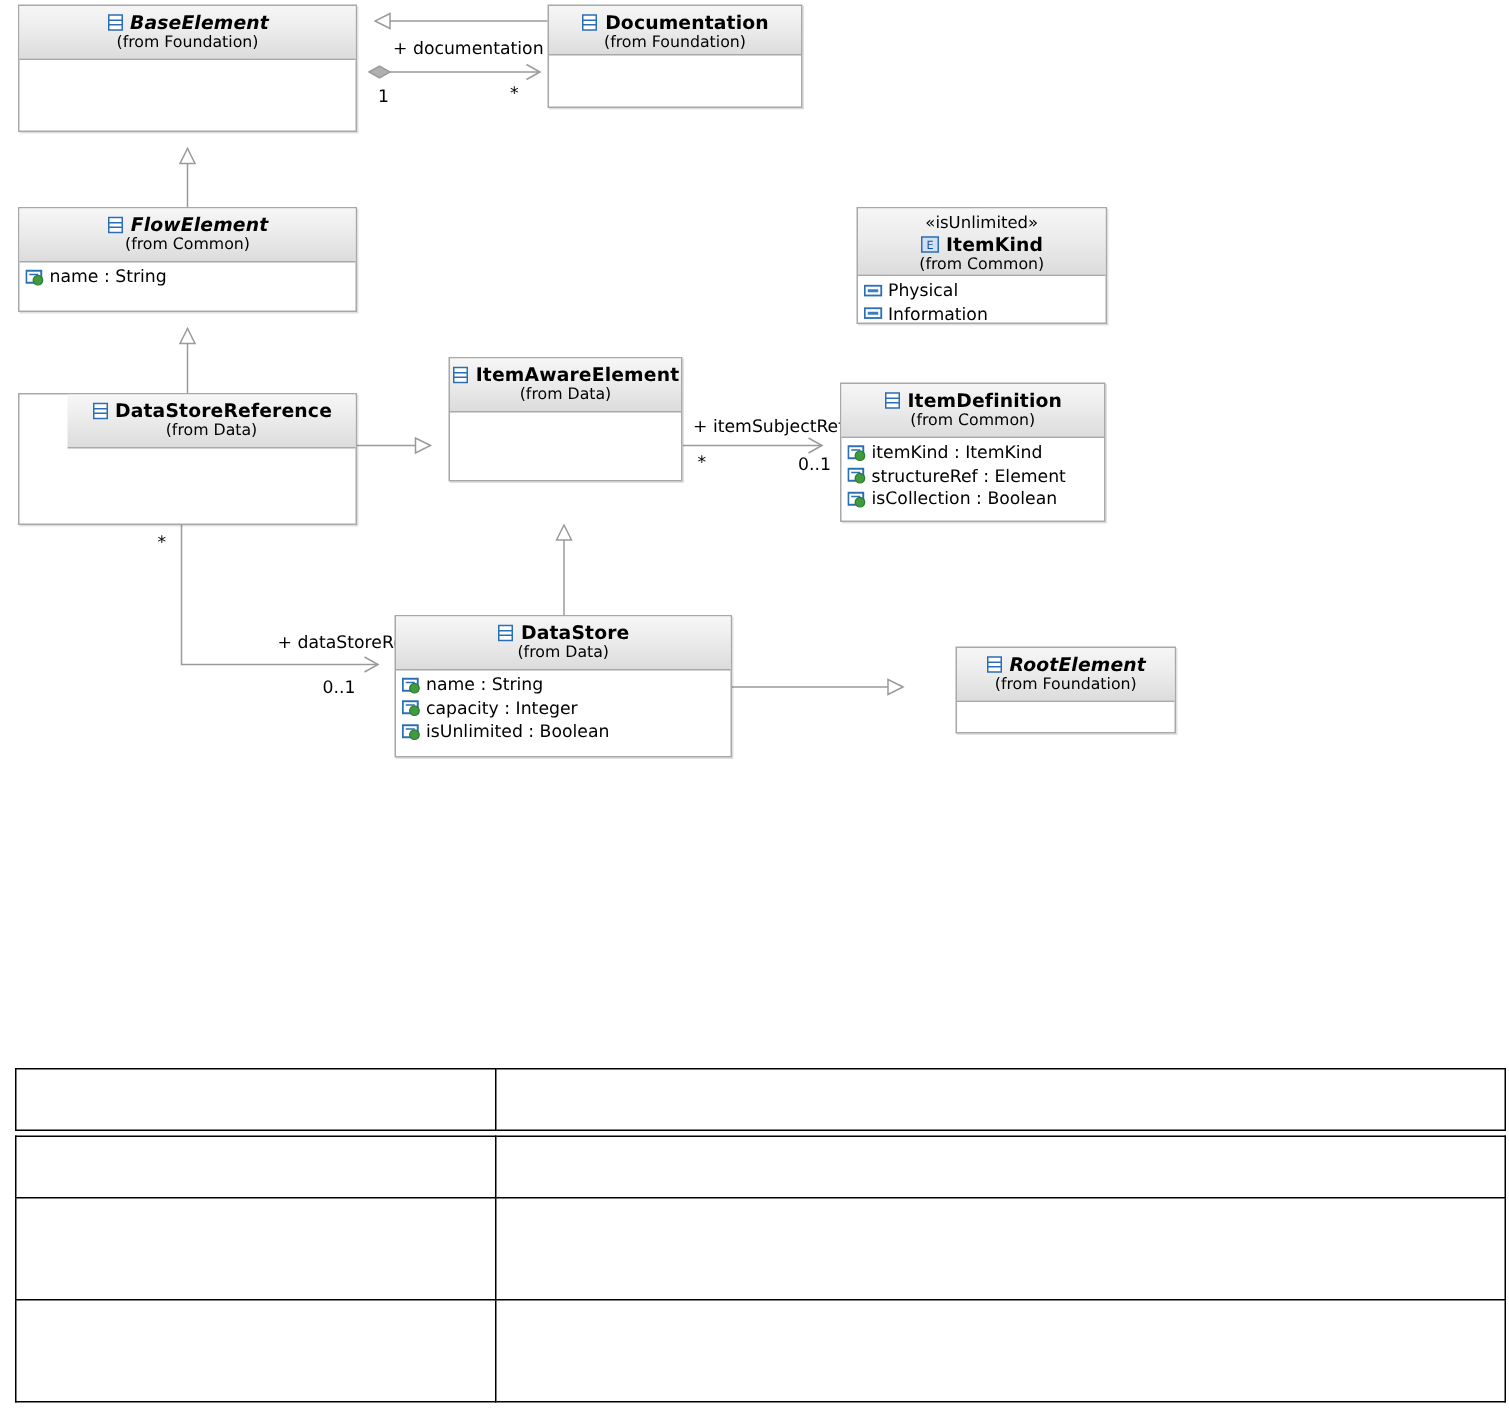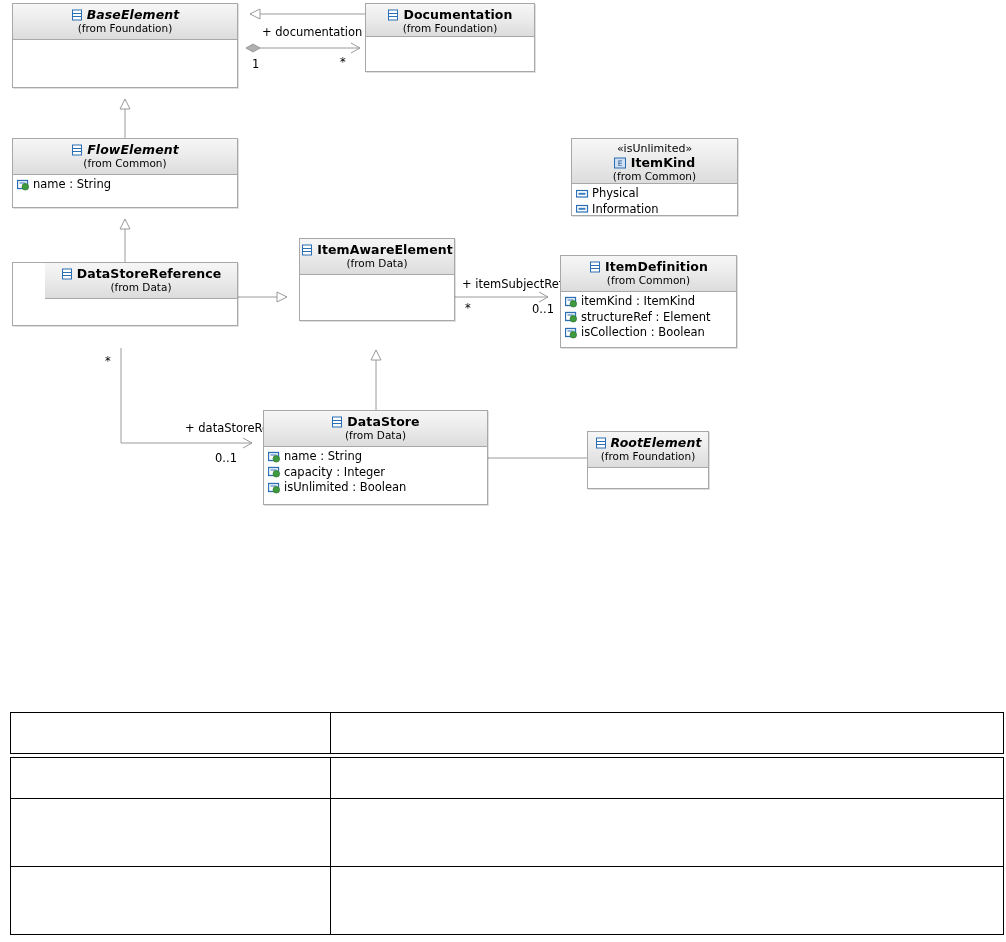--- a/index.html
+++ b/index.html
@@ -212,21 +212,21 @@
           <svg width="13" height="12" viewBox="0 0 13 12">
             <rect x="0.5" y="2.5" width="11" height="6.5" fill="#ffffff" stroke="#2a6fb5" stroke-width="1.2"></rect>
             <line x1="2.5" y1="5.8" x2="9.5" y2="5.8" stroke="#3a7fc1" stroke-width="2"></line>
           </svg>
         </span>
         <span>Information</span>
       </div>
     </div>
   </div>
 
-  <div class="uml-class" style="left:12px;top:262px;width:226px;height:64px;padding-left:32px;">
+  <div class="uml-class" style="left:12px;top:262px;width:226px;height:88px;padding-left:32px;">
     <div class="uml-head" style="height:36px;">
       <div class="cls-name-row">
         <span class="ico">
           <svg width="12" height="12" viewBox="0 0 12 12">
             <rect x="1.5" y="1" width="9" height="10" fill="#ffffff" stroke="#2a6fb5" stroke-width="1"></rect>
             <line x1="1.5" y1="4.5" x2="10.5" y2="4.5" stroke="#2a6fb5" stroke-width="1"></line>
             <line x1="1.5" y1="7.5" x2="10.5" y2="7.5" stroke="#2a6fb5" stroke-width="1"></line>
           </svg>
         </span>
         <span class="cls-name">DataStoreReference</span>
@@ -342,21 +342,21 @@
             <rect x="0.5" y="1.5" width="10" height="8" fill="#ffffff" stroke="#2a6fb5" stroke-width="1.3"></rect>
             <line x1="2.5" y1="4" x2="8.5" y2="4" stroke="#2a6fb5" stroke-width="1"></line>
             <circle cx="8.3" cy="7.8" r="3.2" fill="#3f9b3f" stroke="#2c7a2c" stroke-width="0.8"></circle>
           </svg>
         </span>
         <span>isUnlimited : Boolean</span>
       </div>
     </div>
   </div>
 
-  <div class="uml-class" style="left:587px;top:431px;width:122px;height:58px;">
+  <div class="uml-class" style="left:637px;top:431px;width:147px;height:58px;">
     <div class="uml-head" style="height:36px;">
       <div class="cls-name-row">
         <span class="ico">
           <svg width="12" height="12" viewBox="0 0 12 12">
             <rect x="1.5" y="1" width="9" height="10" fill="#ffffff" stroke="#2a6fb5" stroke-width="1"></rect>
             <line x1="1.5" y1="4.5" x2="10.5" y2="4.5" stroke="#2a6fb5" stroke-width="1"></line>
             <line x1="1.5" y1="7.5" x2="10.5" y2="7.5" stroke="#2a6fb5" stroke-width="1"></line>
           </svg>
         </span>
         <span class="cls-name abstract">RootElement</span>

